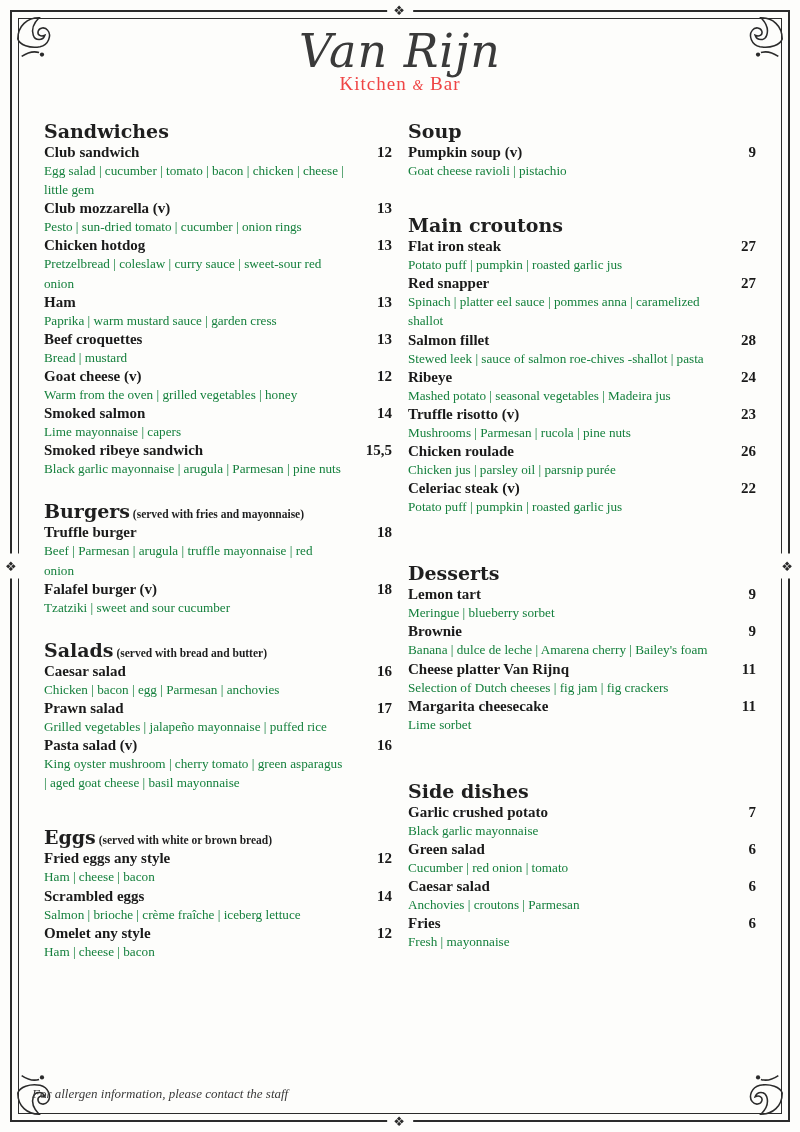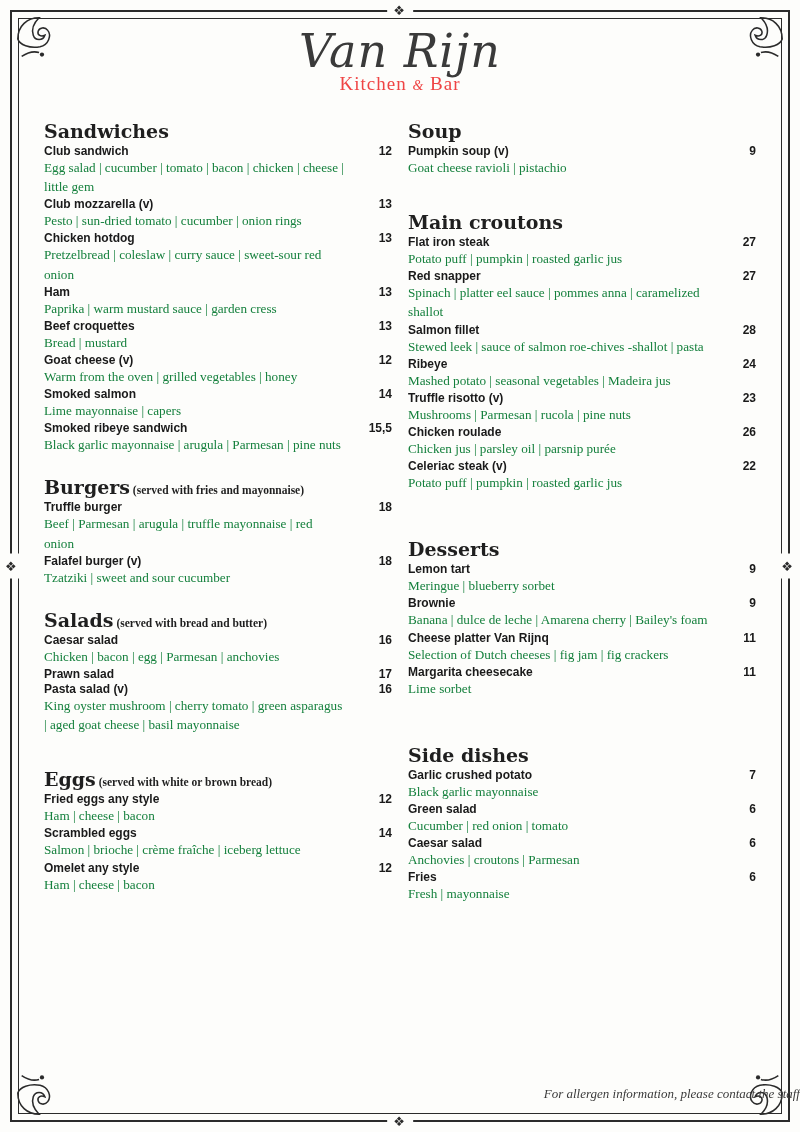--- a/index.html
+++ b/index.html
@@ -118,47 +118,48 @@
     font-size: 11.5px;
     font-weight: bold;
     font-family: "Liberation Serif", serif;
   }
 
   .item { margin-top: 1px; }
   .item-head {
     display: flex;
     justify-content: space-between;
     align-items: flex-start;
-    font-size: 12px;
+    font-size: 15px;
     font-weight: bold;
     color: #1a1a1a;
-    font-family: Liberation Sans, sans-serif;
+    font-family: Liberation Serif, serif;
   }
   .item-name { padding-right: 10px; }
   .item-price { font-weight: bold; white-space: nowrap; }
   .item-desc {
     font-size: 13.2px;
     color: #15803d;
     line-height: 1.45;
     max-width: 300px;
   }
 
   .spacer-sm { height: 10px; }
   .spacer-md { height: 22px; }
   .spacer-lg { height: 34px; }
 
   .footer {
     position: absolute;
     left: 0; right: 0;
     bottom: 30px;
-    text-align: right;
+    text-align: left;
     font-style: italic;
     font-size: 13px;
     color: #3a3a3a;
     font-family: "Liberation Serif", serif;
+    padding-left: 32px;
   }
 </style>
 </head>
 <body>
 
 <div class="page">
 
   <div class="border-outer"></div>
   <div class="border-inner"></div>
 
@@ -292,20 +293,21 @@
               <span class="item-name">Caesar salad</span>
               <span class="item-price">16</span>
             </div>
             <div class="item-desc">Chicken | bacon | egg | Parmesan | anchovies</div>
           </div>
           <div class="item">
             <div class="item-head">
               <span class="item-name">Prawn salad</span>
               <span class="item-price">17</span>
             </div>
+            <div class="item-desc">Grilled vegetables | jalapeño mayonnaise | puffed rice</div>
           </div>
           <div class="item">
             <div class="item-head">
               <span class="item-name">Pasta salad (v)</span>
               <span class="item-price">16</span>
             </div>
             <div class="item-desc">King oyster mushroom | cherry tomato | green asparagus | aged goat cheese | basil mayonnaise</div>
           </div>
         </div>
         <div class="spacer-md"></div>

